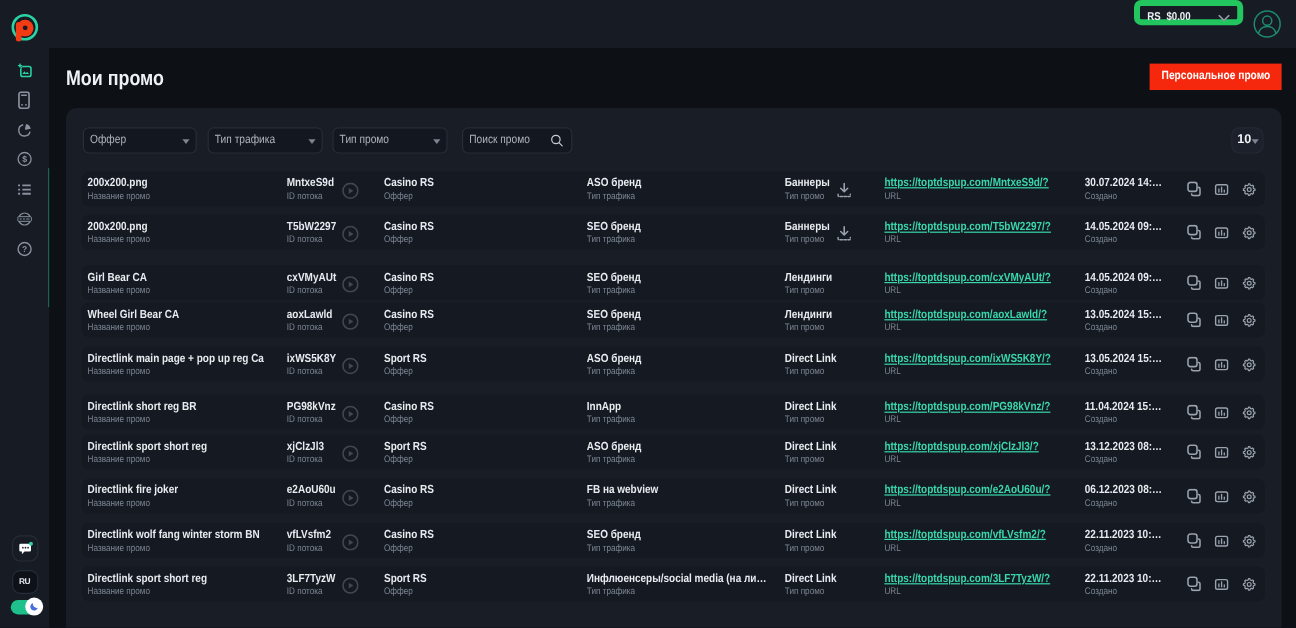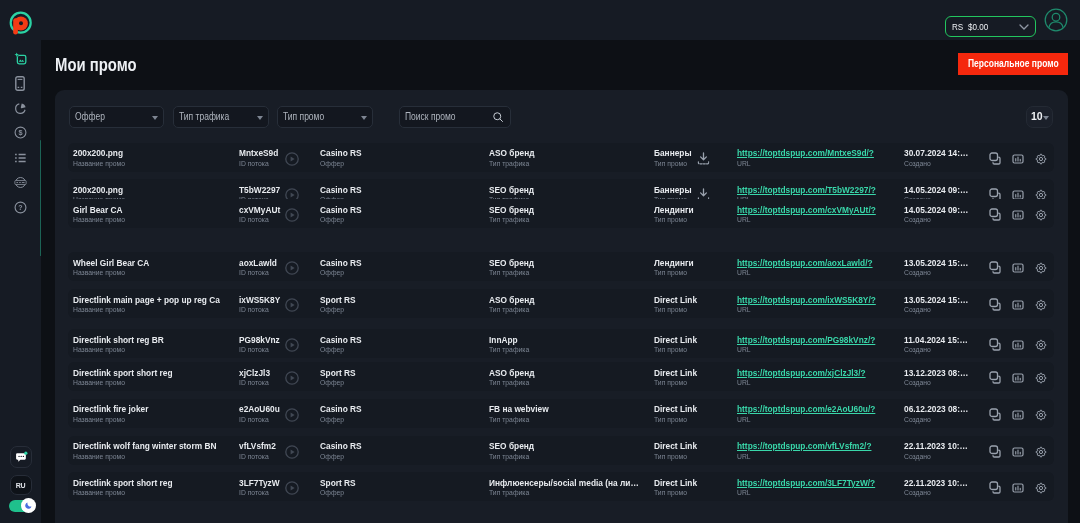--- a/index.html
+++ b/index.html
@@ -25,21 +25,21 @@
 .ric{position:absolute;top:8px;width:14px;text-align:center}
 </style></head>
 <body>
 <div id="topbar">
 <svg style="position:absolute;left:9px;top:11px" width="26" height="26" viewBox="0 0 26 26">
 <circle cx="11.7" cy="11.7" r="10" stroke="#2bd3a4" stroke-width="2.2" fill="none"></circle>
 <circle cx="11.9" cy="12.5" r="7" fill="#f43b14"></circle>
 <rect x="4.2" y="7.3" width="4.7" height="16.2" rx="2.3" fill="#f43b14"></rect>
 <circle cx="12" cy="12.2" r="2" fill="#161b24"></circle>
 </svg>
-<div style="position:absolute;left:945px;top:16px;width:91px;height:21px;border:1px solid #22c55e;border-radius:6px;line-height:19px;font-size:9.5px;font-weight:normal;color:#eef1f4">
+<div style="position:absolute;left:945px;top:0;width:91px;height:21px;border:5px solid #22c55e;border-radius:6px;line-height:19px;font-size:9.5px;font-weight:bold;color:#eef1f4">
 <span class="tx" style="position:absolute;left:5.5px;top:0">RS</span>
 <span class="tx" style="position:absolute;left:21.5px;top:0">$0.00</span>
 <svg style="position:absolute;right:6px;top:7px" width="10" height="7" viewBox="0 0 10 7">
         <path d="M1 1l4 4 4-4" stroke="#8f97a4" stroke-width="1.3" fill="none" stroke-linecap="round"></path>
       </svg>
 </div>
 <svg style="position:absolute;left:1044px;top:8px" width="24" height="24" viewBox="0 0 24 24">
 <circle cx="12" cy="12" r="10.8" stroke="#1e8a6c" stroke-width="1.25" fill="none"></circle>
 <circle cx="12" cy="9.2" r="3.8" stroke="#1e8a6c" stroke-width="1.25" fill="none"></circle>
 <path d="M4.8 19.8c.9-3.8 3.8-5.8 7.2-5.8s6.3 2 7.2 5.8" stroke="#1e8a6c" stroke-width="1.25" fill="none"></path>
@@ -93,21 +93,21 @@
 <path d="M20 14.5A8.5 8.5 0 0 1 9.5 4 8.5 8.5 0 1 0 20 14.5z" fill="#4a6ee0"></path>
 </svg>
 </div>
 </div>
 <div id="title"><span class="tx">Мои промо</span></div>
 <div id="redbtn"><span class="tx" style="transform-origin:50% 50%">Персональное промо</span></div>
 <div id="panel"></div>
 <div class="dd" style="left:69px;width:95px"><span class="tx">Оффер</span><span class="car"></span></div>
 <div class="dd" style="left:173px;width:96px"><span class="tx">Тип трафика</span><span class="car"></span></div>
 <div class="dd" style="left:277px;width:96px"><span class="tx">Тип промо</span><span class="car"></span></div>
-<div class="dd" style="left:399px;width:112px"><span class="tx">Поиск промо</span>
+<div class="dd" style="left:385px;width:92px"><span class="tx">Поиск промо</span>
 <svg style="position:absolute;right:6px;top:4px" width="12" height="12" viewBox="0 0 24 24">
       <circle cx="10.5" cy="10.5" r="7" stroke="#c6ccd4" stroke-width="2" fill="none"></circle>
       <path d="M16 16l5 5" stroke="#c6ccd4" stroke-width="2" stroke-linecap="round"></path>
     </svg>
 </div>
 <div id="pager">10<span class="car"></span></div>
 <div class="row" style="top:142.5px">
 <div class="cell" style="left:5px">
       <div class="v"><span class="tx">200x200.png</span></div>
       <div class="l"><span class="tx">Название промо</span></div>
@@ -200,21 +200,21 @@
 </svg></div>
 <div class="ric" style="left:943px"><svg width="12" height="12" viewBox="0 0 24 24">
 <rect x="2" y="4" width="20" height="16" rx="3" stroke="#9aa2ae" stroke-width="2.4" fill="none"></rect>
 <path d="M7.5 16v-5M12 16v-8M16.5 16v-3.2" stroke="#9aa2ae" stroke-width="2.2" fill="none" stroke-linecap="round"></path>
 </svg></div>
 <div class="ric" style="left:966px"><svg width="12" height="12" viewBox="0 0 24 24">
 <path d="M10.8 2.5h2.4l.5 2.2c.7.2 1.3.5 1.9.9l2.1-.9 1.7 1.7-.9 2.1c.4.6.7 1.2.9 1.9l2.2.5v2.4l-2.2.5c-.2.7-.5 1.3-.9 1.9l.9 2.1-1.7 1.7-2.1-.9c-.6.4-1.2.7-1.9.9l-.5 2.2h-2.4l-.5-2.2c-.7-.2-1.3-.5-1.9-.9l-2.1.9-1.7-1.7.9-2.1c-.4-.6-.7-1.2-.9-1.9l-2.2-.5v-2.4l2.2-.5c.2-.7.5-1.3.9-1.9l-.9-2.1 1.7-1.7 2.1.9c.6-.4 1.2-.7 1.9-.9z" stroke="#9aa2ae" stroke-width="2" fill="none" stroke-linejoin="round"></path>
 <circle cx="12" cy="12" r="3.2" stroke="#9aa2ae" stroke-width="2" fill="none"></circle>
 </svg></div>
 </div>
-<div class="row" style="top:199px">
+<div class="row" style="top:221px">
 <div class="cell" style="left:5px">
       <div class="v"><span class="tx">Girl Bear CA</span></div>
       <div class="l"><span class="tx">Название промо</span></div>
     </div>
 <div class="cell" style="left:171px">
       <div class="v"><span class="tx">cxVMyAUt</span></div>
       <div class="l"><span class="tx">ID потока</span></div>
     </div>
 <svg class="plic" width="14" height="14" viewBox="0 0 14 14">
 <circle cx="7" cy="7" r="6.2" stroke="#414854" stroke-width="1.3" fill="none"></circle>

